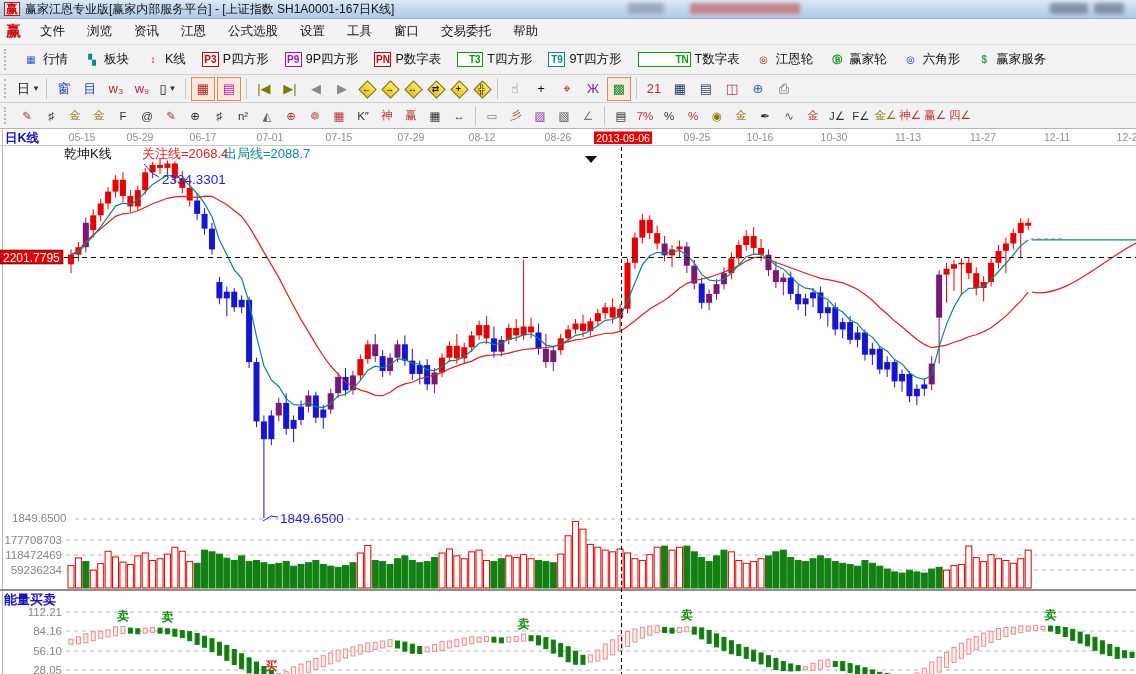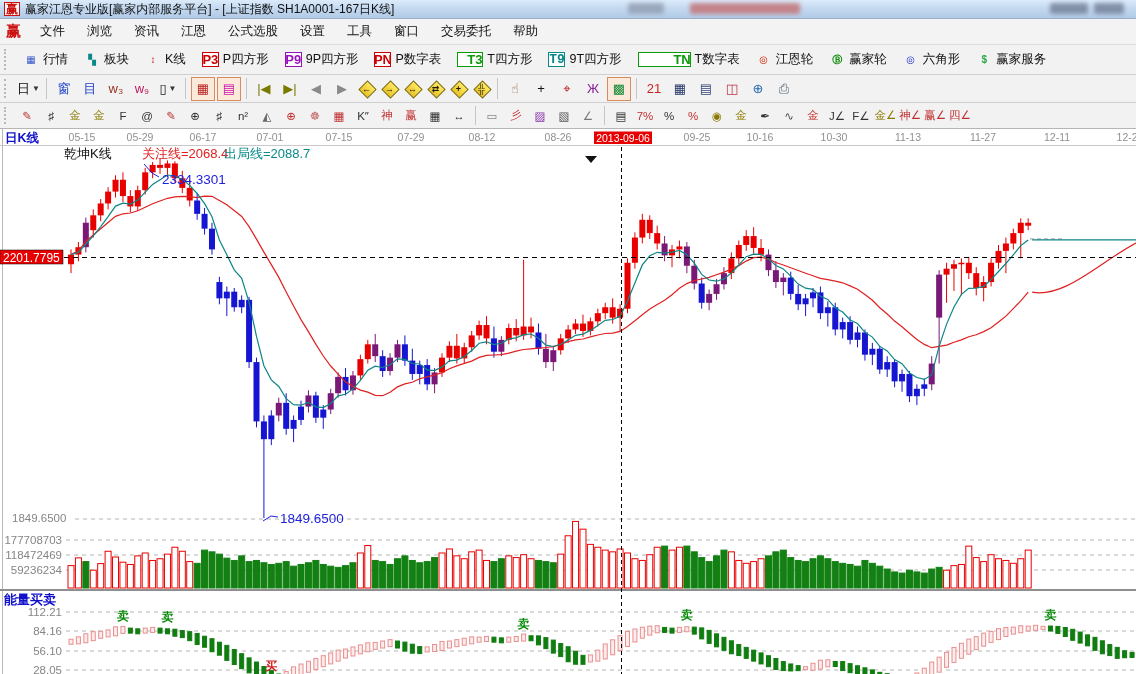--- a/index.html
+++ b/index.html
@@ -23,21 +23,21 @@
   
   .tb{display:flex;align-items:center;background:#f2f2f2;box-sizing:border-box;border-bottom:1px solid #d0d0d0;padding-left:3px;}
   .tb1{height:30px;}
   .tb2{height:28px;}
   .tb3{height:26px;border-bottom:1px solid #b5b5b5;}
   .tb-handle{width:6px;height:70%;border-left:2px dotted #b8b8b8;margin:0 3px 0 1px;}
   .tb-sep{width:1px;height:75%;background:#c6c6c6;margin:0 4px;}
   .tb1-item{display:flex;align-items:center;font-size:12.5px;color:#111;padding:0 8px;height:24px;cursor:default;}
   .mini-icon{display:inline-flex;align-items:center;justify-content:center;width:16px;height:15px;
     font-size:10px;font-weight:bold;margin-right:4px;}
-  .mini-icon.boxed{border:1px solid currentColor;width:15px;height:13px;font-size:13px;background:#fff;}
+  .mini-icon.boxed{border:1px solid currentColor;width:15px;height:13px;font-size:10px;background:#fff;}
   .tb-btn{display:inline-flex;align-items:center;justify-content:center;min-width:22px;height:22px;
     font-size:13px;margin:0 1px;border:1px solid transparent;cursor:default;background:transparent;}
   .tb3 .tb-btn{min-width:21px;height:20px;font-size:11.5px;margin:0 0.5px;}
   .tb-btn.pressed{border:1px solid #d98a5f;background:#fbe9da;}
   .drop{font-size:8px;color:#333;margin-left:2px;}
   .diamond{width:15px;height:15px;margin:2px 4px;position:relative;display:inline-block;cursor:default;}
   .diamond .dsq{position:absolute;left:2px;top:2px;width:11px;height:11px;transform:rotate(45deg);
     background:linear-gradient(#ffe95e,#e8c224);border:1px solid #7c6a00;}
   .diamond .dgl{position:absolute;left:0;top:0;width:15px;height:15px;display:flex;align-items:center;
     justify-content:center;font-size:9px;color:#1a1a1a;font-weight:bold;}
@@ -92,21 +92,21 @@
       </span>
       <span class="tb1-item">
         <span class="mini-icon boxed" style="color: rgb(204, 0, 0);">PN</span>
         <span>P数字表</span>
       </span>
       <span class="tb1-item">
         <span class="mini-icon boxed" style="color: rgb(10, 154, 10); padding-left: 9px;">T3</span>
         <span>T四方形</span>
       </span>
       <span class="tb1-item">
-        <span class="mini-icon boxed" style="color: rgb(10, 136, 136); font-family: Liberation Mono, monospace;">T9</span>
+        <span class="mini-icon boxed" style="color: rgb(10, 136, 136);">T9</span>
         <span>9T四方形</span>
       </span>
       <span class="tb1-item">
         <span class="mini-icon boxed" style="color: rgb(10, 154, 10); padding-left: 36px;">TN</span>
         <span>T数字表</span>
       </span>
       <span class="tb1-item">
         <span class="mini-icon" style="color: rgb(204, 34, 0);">◎</span>
         <span>江恩轮</span>
       </span>

